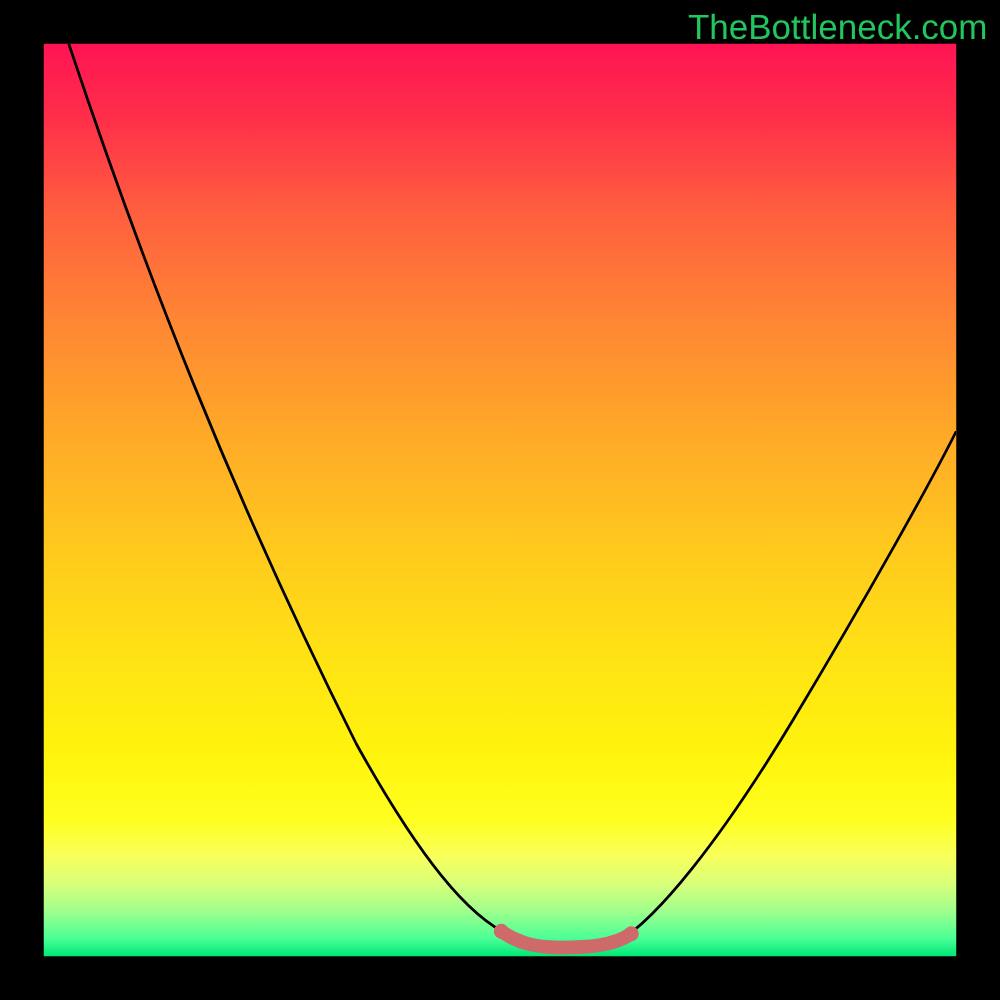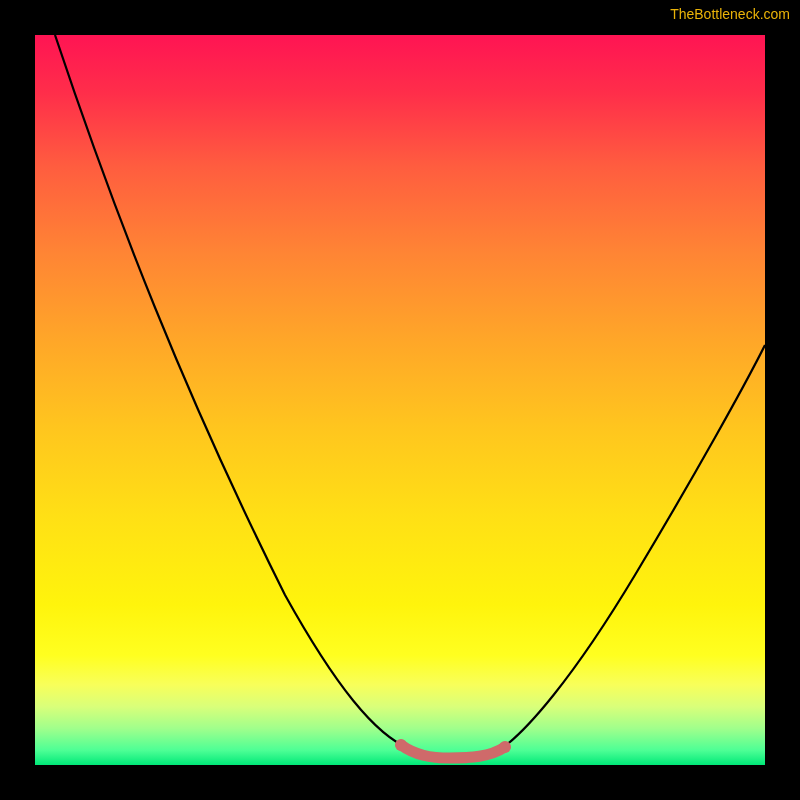--- a/index.html
+++ b/index.html
@@ -8,22 +8,22 @@
     width: 800px;
     height: 800px;
     background: #000;
     position: relative;
     font-family: Arial, sans-serif;
   }
   .watermark {
     position: absolute;
     top: 6px;
     right: 10px;
-    color: #eab308;
-    font-size: 14px;
+    color: #22c55e;
+    font-size: 28px;
     font-weight: 500;
     z-index: 10;
   }
   .plot-area {
     position: absolute;
     left: 35px;
     top: 35px;
     width: 730px;
     height: 730px;
     background: linear-gradient(to bottom,

